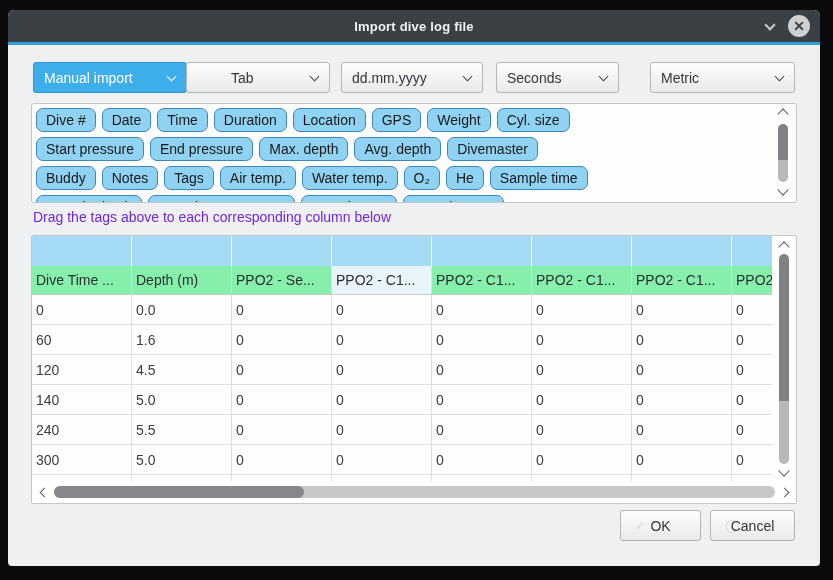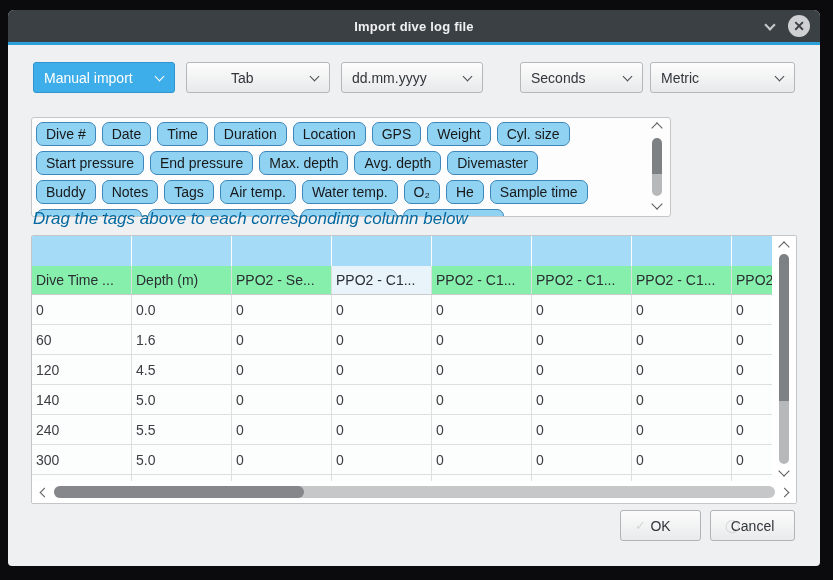--- a/index.html
+++ b/index.html
@@ -23,35 +23,35 @@
 
   
   .combo { position:absolute; top:52px; height:31px; border:1px solid #b4b8ba; border-radius:3px;
            background:linear-gradient(#fdfdfd,#e8e9ea); font-size:14px; color:#31363b;
            display:flex; align-items:center; padding:0 28px 0 10px; }
   .combo .chev { position:absolute; right:11px; top:10px; width:7px; height:7px; color:#4a4d50; border-width:1.5px; }
   .combo.primary { background:#3daee9; border-color:#3095cc; color:#ffffff; }
   .combo.primary .chev { color:#ffffff; }
 
   
-  .tagbox { position:absolute; left:23px; top:107px; width:640px; height:100px; background:#fdfdfd;
+  .tagbox { position:absolute; left:23px; top:93px; width:766px; height:100px; background:#fdfdfd;
             border:1px solid #c4c6c8; border-radius:3px; overflow:hidden; }
   .tag-rows { position:absolute; left:4px; top:4px; width:718px; }
   .tag-row { display:flex; gap:6px; margin-bottom:5px; }
   .tag { height:24px; background:#90d2f2; border:1px solid #3f87ba; border-radius:7px;
          font-size:14px; color:#17191b; display:flex; align-items:center; padding:0 9px; white-space:nowrap; }
   .vscroll { position:absolute; top:2px; width:20px; display:flex; flex-direction:column; align-items:center; }
   .vscroll .chev { border-width:1.5px; color:#595c5e; }
   .chev-up { transform:rotate(-135deg); margin-top:4px; }
   .chev-dn { transform:rotate(45deg); }
   .vthumb { width:10px; border-radius:5px; }
   .tagbox .vscroll { right:3px; height:96px; }
   .tagbox .vthumb { height:58px; margin:6px 0 4px 0; background:linear-gradient(#7e8183 0 62%, #b6b8ba 62% 100%); }
 
-  .hint { position:absolute; left:25px; top:199px; font-size:17px; color:#0369a1;font-style:italic; }
+  .hint { position:absolute; left:25px; top:199px; font-size:14px; color:#6d28d9; }
 
   
   .tablebox { position:absolute; left:23px; top:225px; width:766px; height:269px; background:#ffffff;
               border:1px solid #c4c6c8; border-radius:2px; overflow:hidden; }
   .tclip { position:absolute; left:0; top:0; width:740px; height:247px; overflow:hidden; }
   .blue-row { display:flex; height:30px; }
   .blue-cell { width:100px; flex:0 0 100px; height:30px; background:#a6dbf8; border-right:1px solid #fdfdfd; }
   .hdr-row { display:flex; height:29px; border-bottom:1px solid #c9cbcd; background:#86efac; }
   .th { width:100px; flex:0 0 100px; font-size:14px; color:#2b2f33; display:flex; align-items:center;
         padding-left:4px; border-right:1px solid #dcdedf; white-space:nowrap; overflow:hidden; }
@@ -83,33 +83,33 @@
 
   <div class="titlebar">
     <span class="title">Import dive log file</span>
     <div class="tb-icons">
       <span class="chev tb-shade"></span>
       <span class="close-btn">✕</span>
     </div>
   </div>
   <div class="accent"></div>
 
-  <div class="combo primary" style="left:25px; width:142px;">
+  <div class="combo primary" style="left:25px; width:154px;">
     <span>Manual import</span>
     <span class="chev"></span>
   </div>
   <div class="combo" style="left:178px; width:144px;padding-left:44px;">
     <span>Tab</span>
     <span class="chev"></span>
   </div>
   <div class="combo" style="left:333px; width:142px;">
     <span>dd.mm.yyyy</span>
     <span class="chev"></span>
   </div>
-  <div class="combo" style="left:512px; width:123px;">
+  <div class="combo" style="left:488px; width:123px;">
     <span>Seconds</span>
     <span class="chev"></span>
   </div>
   <div class="combo" style="left:642px; width:145px;">
     <span>Metric</span>
     <span class="chev"></span>
   </div>
 
   <div class="tagbox">
     <div class="tag-rows">

